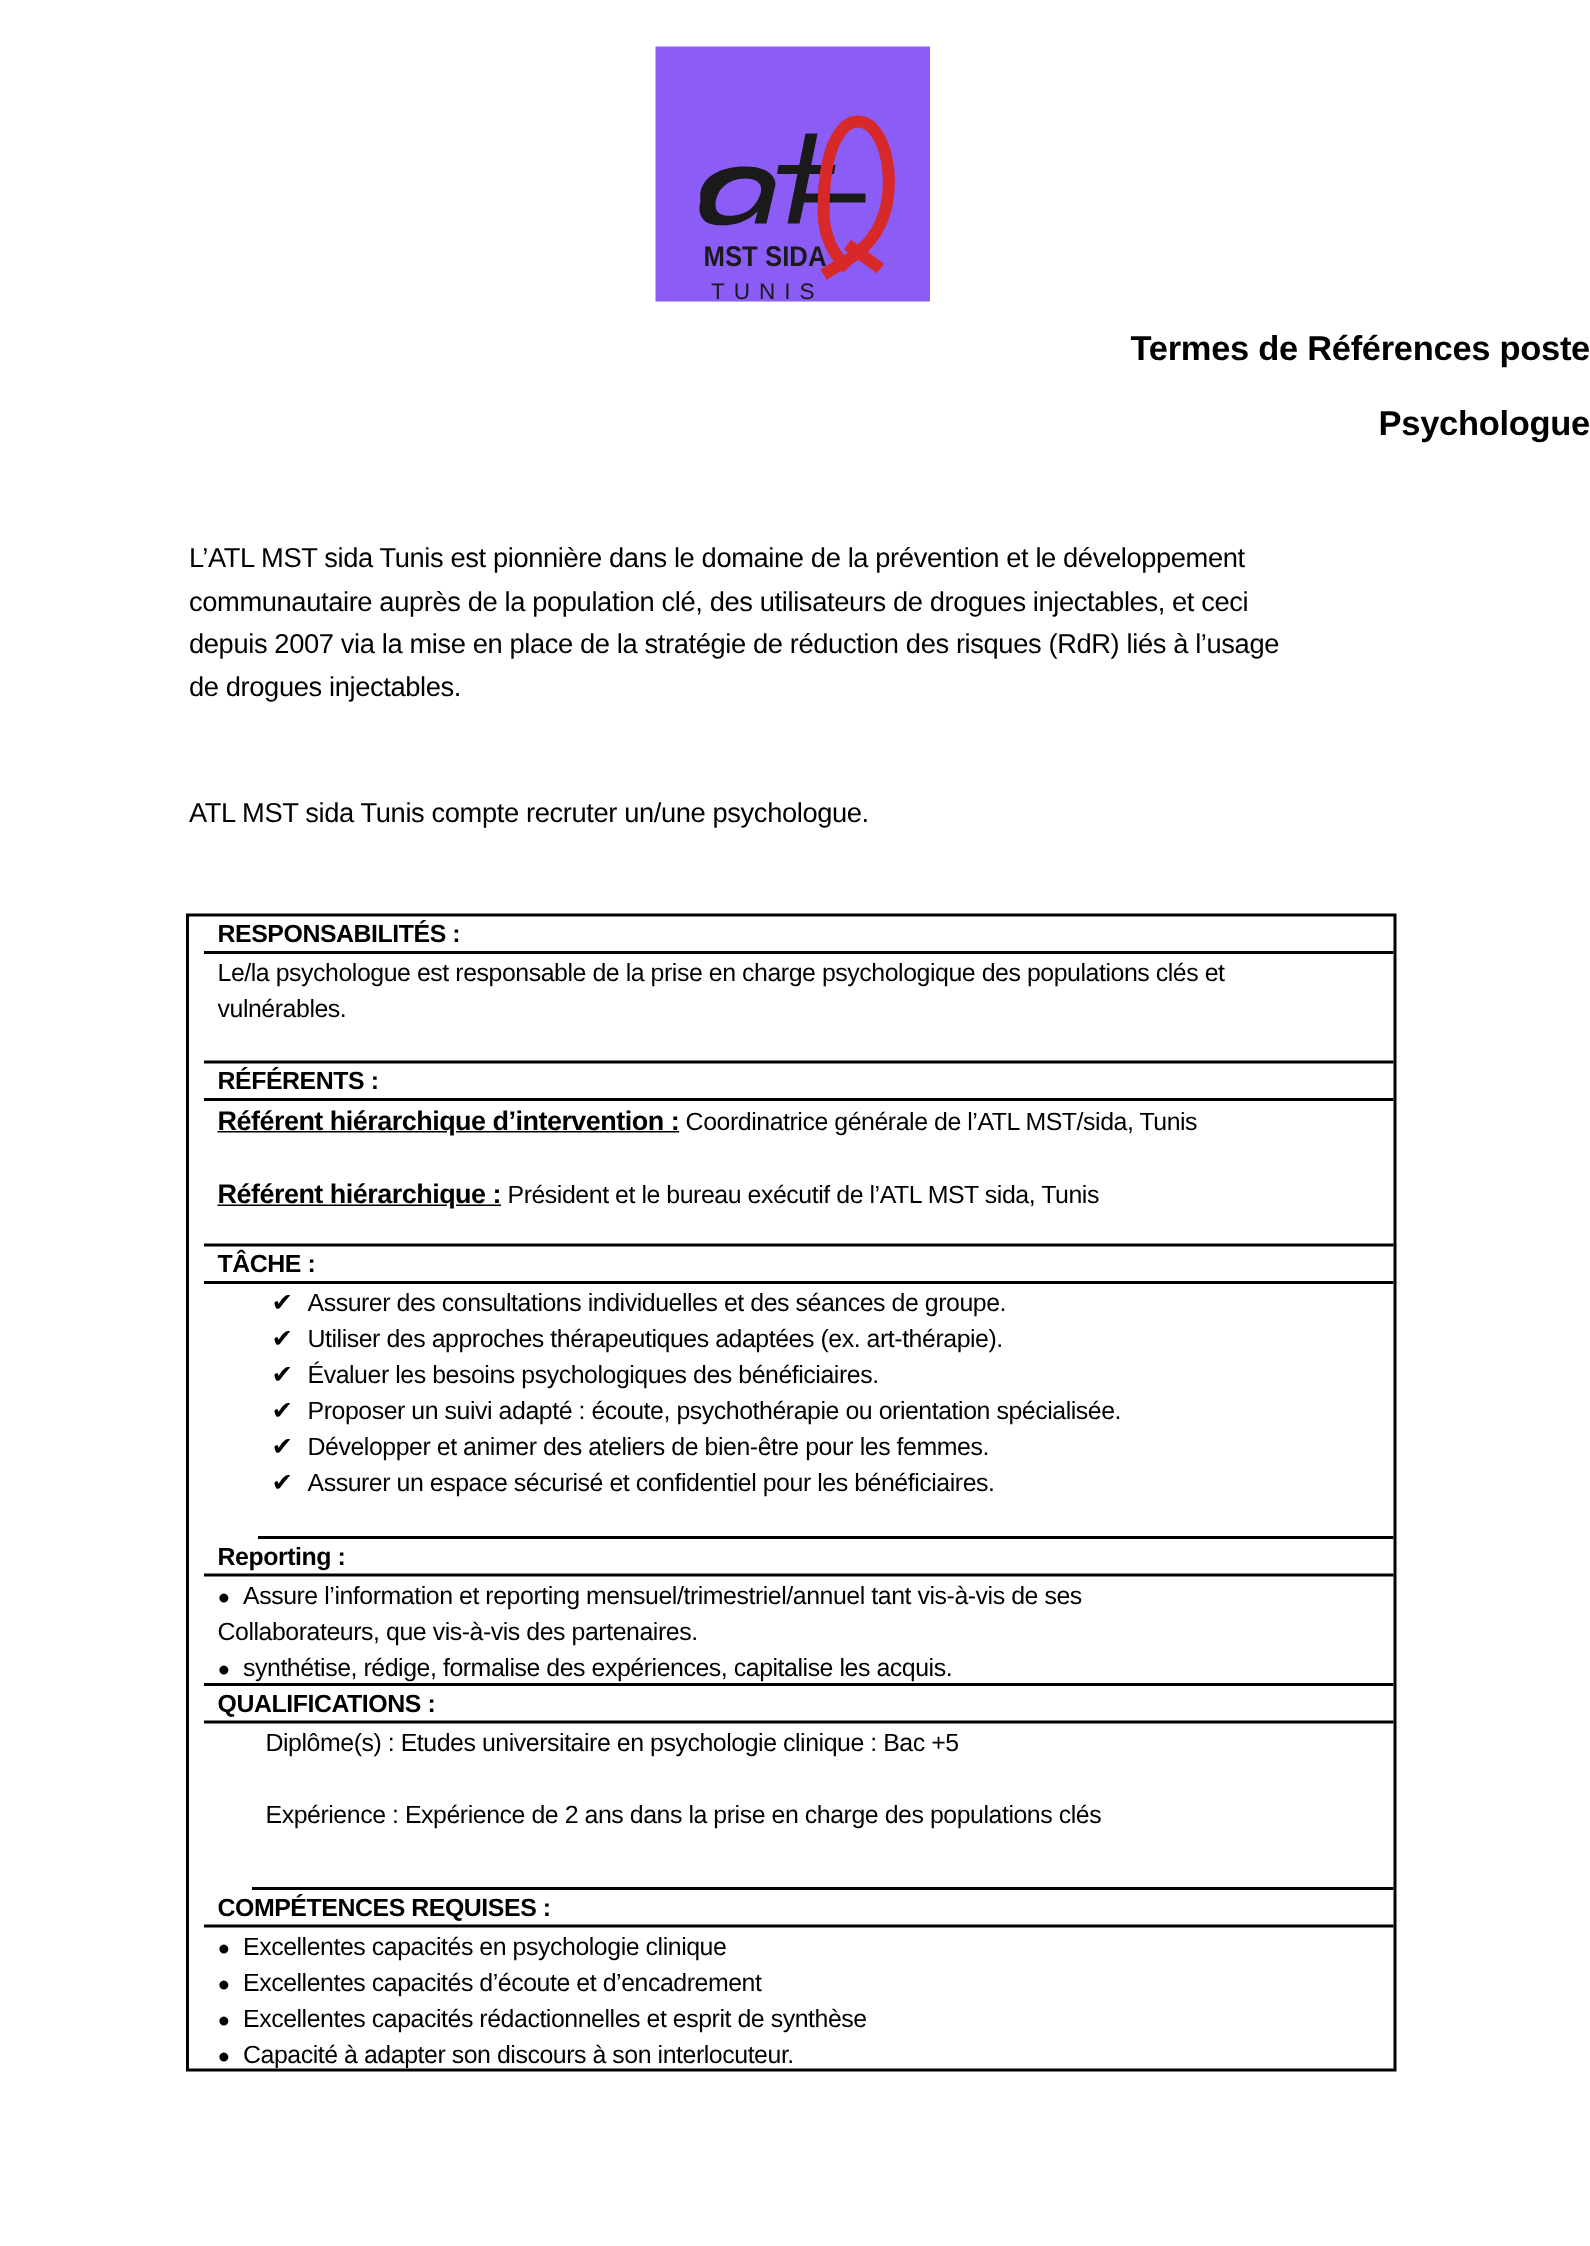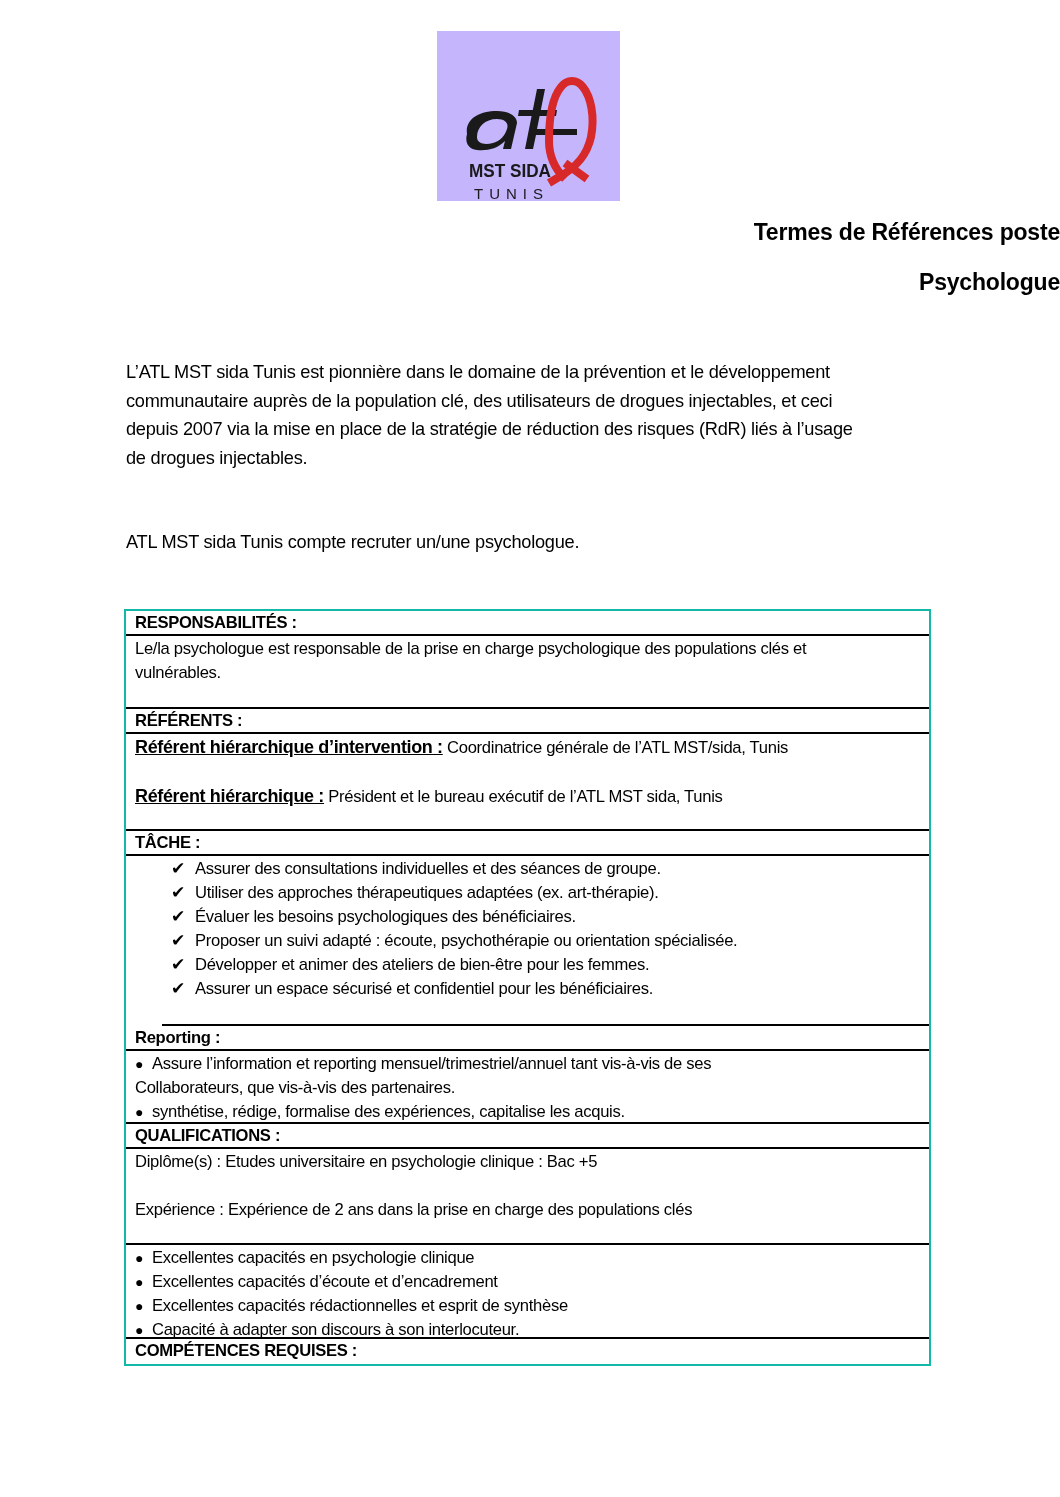--- a/index.html
+++ b/index.html
@@ -14,21 +14,21 @@
       overflow: hidden;
       font-family: "Liberation Sans", sans-serif;
       color: #000;
     }
     .logo {
       position: absolute;
       left: 437px;
       top: 31px;
       width: 183px;
       height: 170px;
-      background: #c4b5fd;
+      background: #8b5cf6;
     }
     .logo svg { position: absolute; left: 0; top: 0; }
     .title {
       position: absolute;
       left: 0;
       width: 1060px;
       text-align: right;
       font-weight: bold;
       font-size: 23px;
       letter-spacing: -0.2px;
@@ -44,22 +44,23 @@
       letter-spacing: -0.25px;
     }
     .para.p1 { top: 358px; }
     .para.p2 { top: 528px; }
 
     .tor-table {
       position: absolute;
       left: 124px;
       top: 609px;
       width: 807px;
-      border: 2px solid #14b8a6;
+      border: 2px solid #000000;
       box-sizing: border-box;
+      padding-left: 10px;
     }
     .row {
       border-bottom: 2px solid #000;
       box-sizing: border-box;
       padding: 0 0 0 9px;
       font-size: 16.6px;
       letter-spacing: -0.3px;
       line-height: 24px;
       overflow: hidden;
     }
@@ -68,21 +69,21 @@
       font-weight: bold;
       height: 25px;
       line-height: 24px;
       padding-top: 0;
     }
     .row.body { padding-top: 1px; }
     .r-resp-body { height: 73px; }
     .r-ref-body { height: 97px; }
     .r-task-body { height: 170px; margin-left: 36px; }
     .r-rep-body { height: 73px; }
-    .r-qual-body { height: 96px; }
+    .r-qual-body { height: 111px; margin-left: 32px; }
     .r-comp-body { height: 94px; }
 
     .line { display: block; white-space: nowrap; }
     .gap { display: block; height: 24px; }
     .ref-label {
       font-weight: bold;
       text-decoration: underline;
       font-size: 18px;
       letter-spacing: -0.35px;
     }
@@ -162,21 +163,21 @@
     <span class="line"><span class="bullet">●</span><span>synthétise, rédige, formalise des expériences, capitalise les acquis.</span></span>
   </div>
 
   <div class="row head">QUALIFICATIONS :</div>
   <div class="row body r-qual-body">
     <span class="line">Diplôme(s) : Etudes universitaire en psychologie clinique : Bac +5</span>
     <span class="gap"></span>
     <span class="line">Expérience : Expérience de 2 ans dans la prise en charge des populations clés</span>
   </div>
 
+  <div class="row head">COMPÉTENCES REQUISES :</div>
   <div class="row body r-comp-body">
     <span class="line"><span class="bullet">●</span><span>Excellentes capacités en psychologie clinique</span></span>
     <span class="line"><span class="bullet">●</span><span>Excellentes capacités d’écoute et d’encadrement</span></span>
     <span class="line"><span class="bullet">●</span><span>Excellentes capacités rédactionnelles et esprit de synthèse</span></span>
     <span class="line"><span class="bullet">●</span><span>Capacité à adapter son discours à son interlocuteur.</span></span>
   </div>
-  <div class="row head">COMPÉTENCES REQUISES :</div>
 
 </div>
 
 </body></html>

